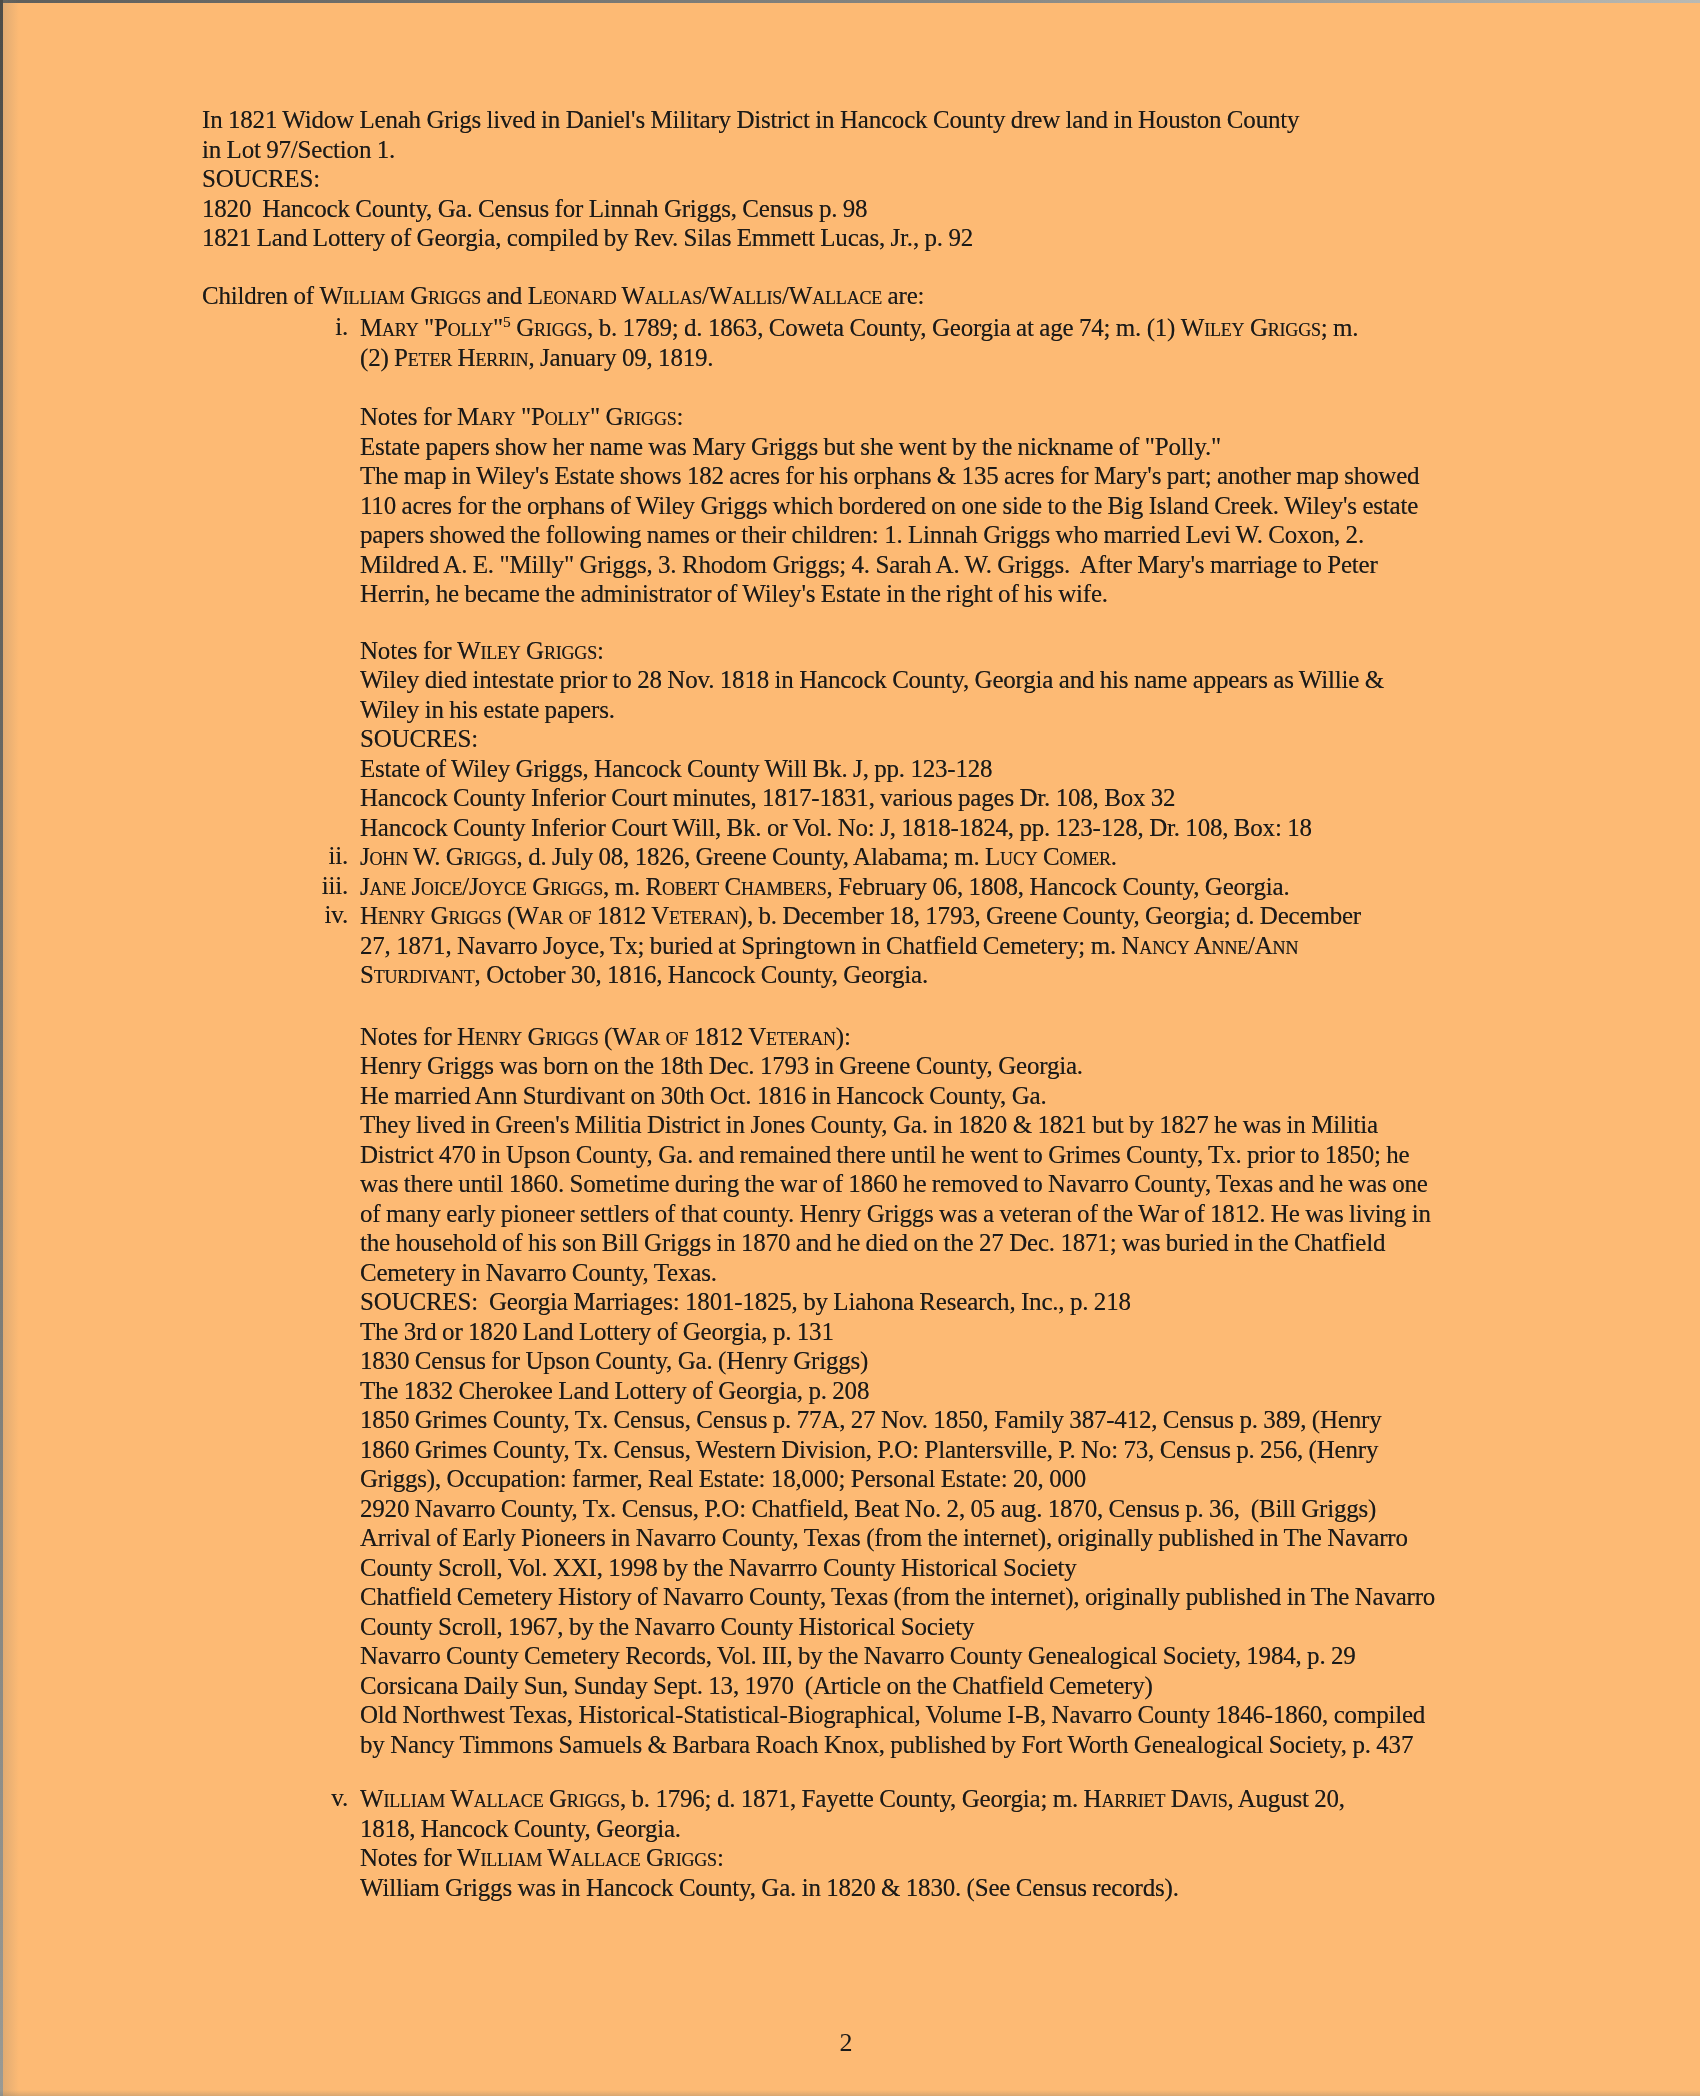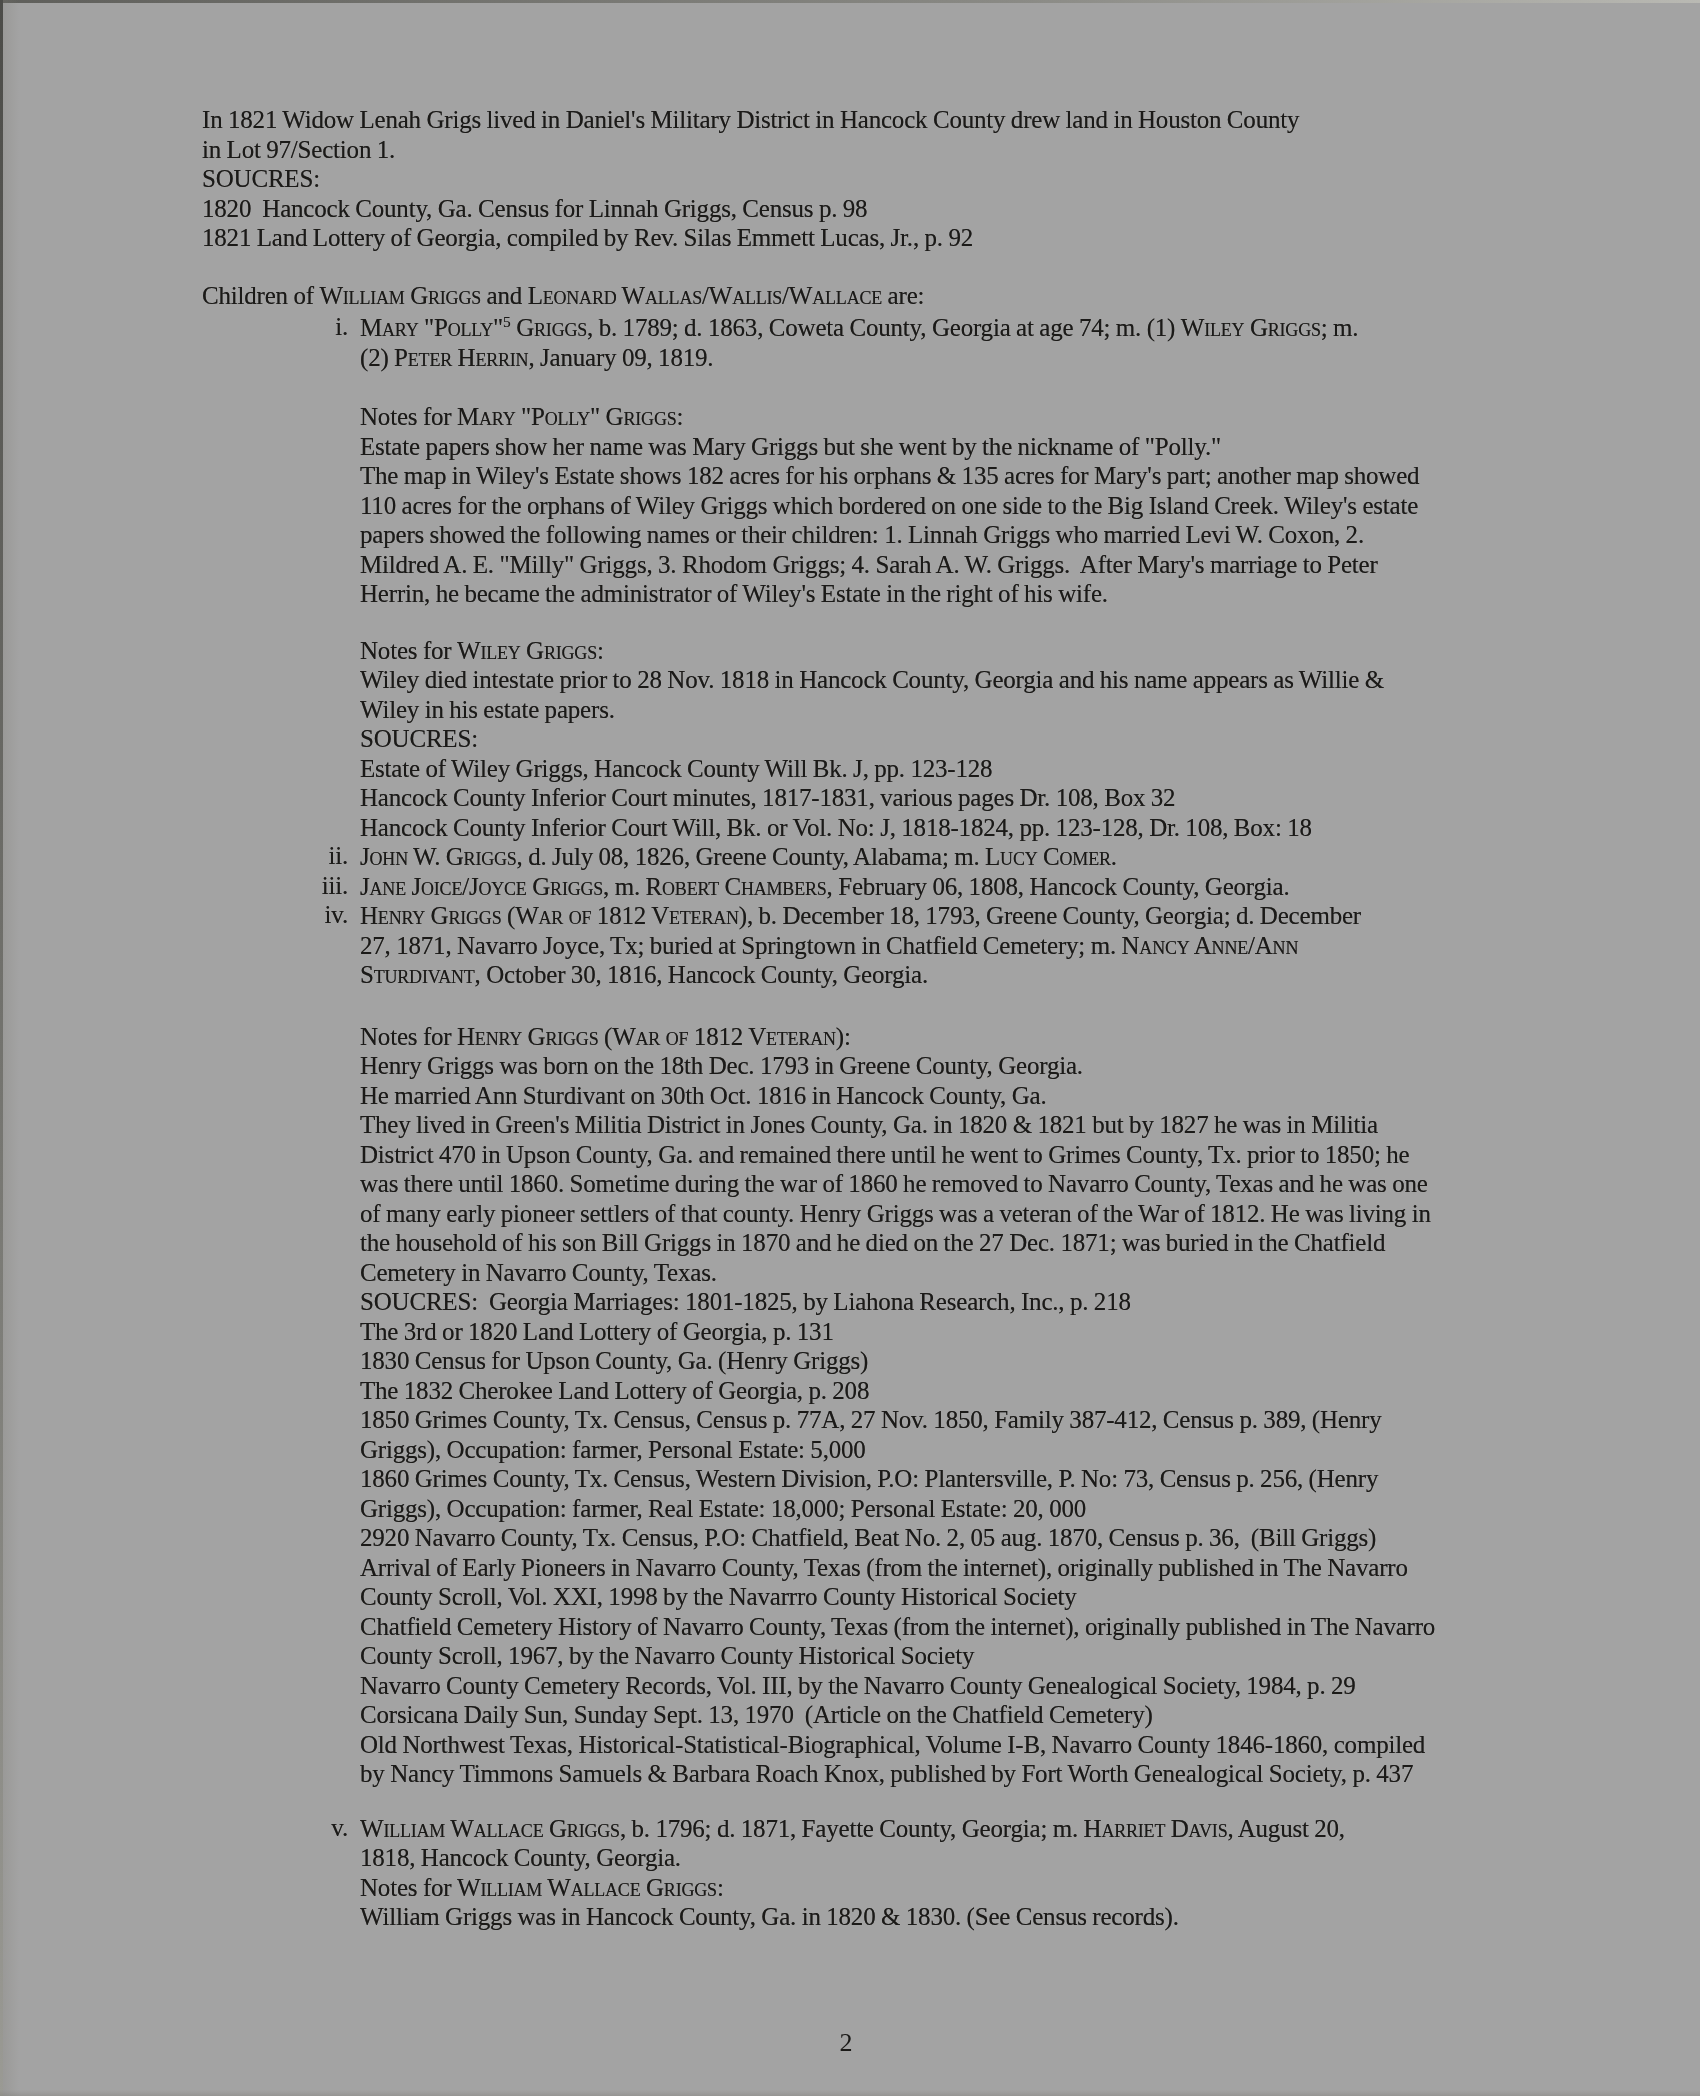--- a/index.html
+++ b/index.html
@@ -2,21 +2,21 @@
 <html><head>
 <meta charset="utf-8">
 <title>Scanned Genealogy Document</title>
 <style>
   html, body { margin: 0; padding: 0; }
   body { background: #e9e8e3; }
   .page {
     position: relative;
     width: 1700px;
     height: 2096px;
-    background: #a3a3a3;
+    background: #fdba74;
     overflow: hidden;
     font-family: "Liberation Serif", "DejaVu Serif", serif;
     color: #1b1a18;
   }
   
   .edge-top {
     position: absolute; top: 0; left: 0; right: 0; height: 3px;
     background: linear-gradient(90deg, #5f5f5b, #8a8a85 60%, #b9b9b3);
   }
   .edge-left {
@@ -132,21 +132,20 @@
         <div class="line"><span>District 470 in Upson County, Ga. and remained there until he went to Grimes County, Tx. prior to 1850; he</span></div>
         <div class="line"><span>was there until 1860. Sometime during the war of 1860 he removed to Navarro County, Texas and he was one</span></div>
         <div class="line"><span>of many early pioneer settlers of that county. Henry Griggs was a veteran of the War of 1812. He was living in</span></div>
         <div class="line"><span>the household of his son Bill Griggs in 1870 and he died on the 27 Dec. 1871; was buried in the Chatfield</span></div>
         <div class="line"><span>Cemetery in Navarro County, Texas.</span></div>
         <div class="line"><span>SOUCRES:  Georgia Marriages: 1801-1825, by Liahona Research, Inc., p. 218</span></div>
         <div class="line"><span>The 3rd or 1820 Land Lottery of Georgia, p. 131</span></div>
         <div class="line"><span>1830 Census for Upson County, Ga. (Henry Griggs)</span></div>
         <div class="line"><span>The 1832 Cherokee Land Lottery of Georgia, p. 208</span></div>
         <div class="line"><span>1850 Grimes County, Tx. Census, Census p. 77A, 27 Nov. 1850, Family 387-412, Census p. 389, (Henry</span></div>
-        <div class="line"><span>Griggs), Occupation: farmer, Personal Estate: 5,000</span></div>
         <div class="line"><span>1860 Grimes County, Tx. Census, Western Division, P.O: Plantersville, P. No: 73, Census p. 256, (Henry</span></div>
         <div class="line"><span>Griggs), Occupation: farmer, Real Estate: 18,000; Personal Estate: 20, 000</span></div>
         <div class="line"><span>2920 Navarro County, Tx. Census, P.O: Chatfield, Beat No. 2, 05 aug. 1870, Census p. 36,  (Bill Griggs)</span></div>
         <div class="line"><span>Arrival of Early Pioneers in Navarro County, Texas (from the internet), originally published in The Navarro</span></div>
         <div class="line"><span>County Scroll, Vol. XXI, 1998 by the Navarrro County Historical Society</span></div>
         <div class="line"><span>Chatfield Cemetery History of Navarro County, Texas (from the internet), originally published in The Navarro</span></div>
         <div class="line"><span>County Scroll, 1967, by the Navarro County Historical Society</span></div>
         <div class="line"><span>Navarro County Cemetery Records, Vol. III, by the Navarro County Genealogical Society, 1984, p. 29</span></div>
         <div class="line"><span>Corsicana Daily Sun, Sunday Sept. 13, 1970  (Article on the Chatfield Cemetery)</span></div>
         <div class="line"><span>Old Northwest Texas, Historical-Statistical-Biographical, Volume I-B, Navarro County 1846-1860, compiled</span></div>

